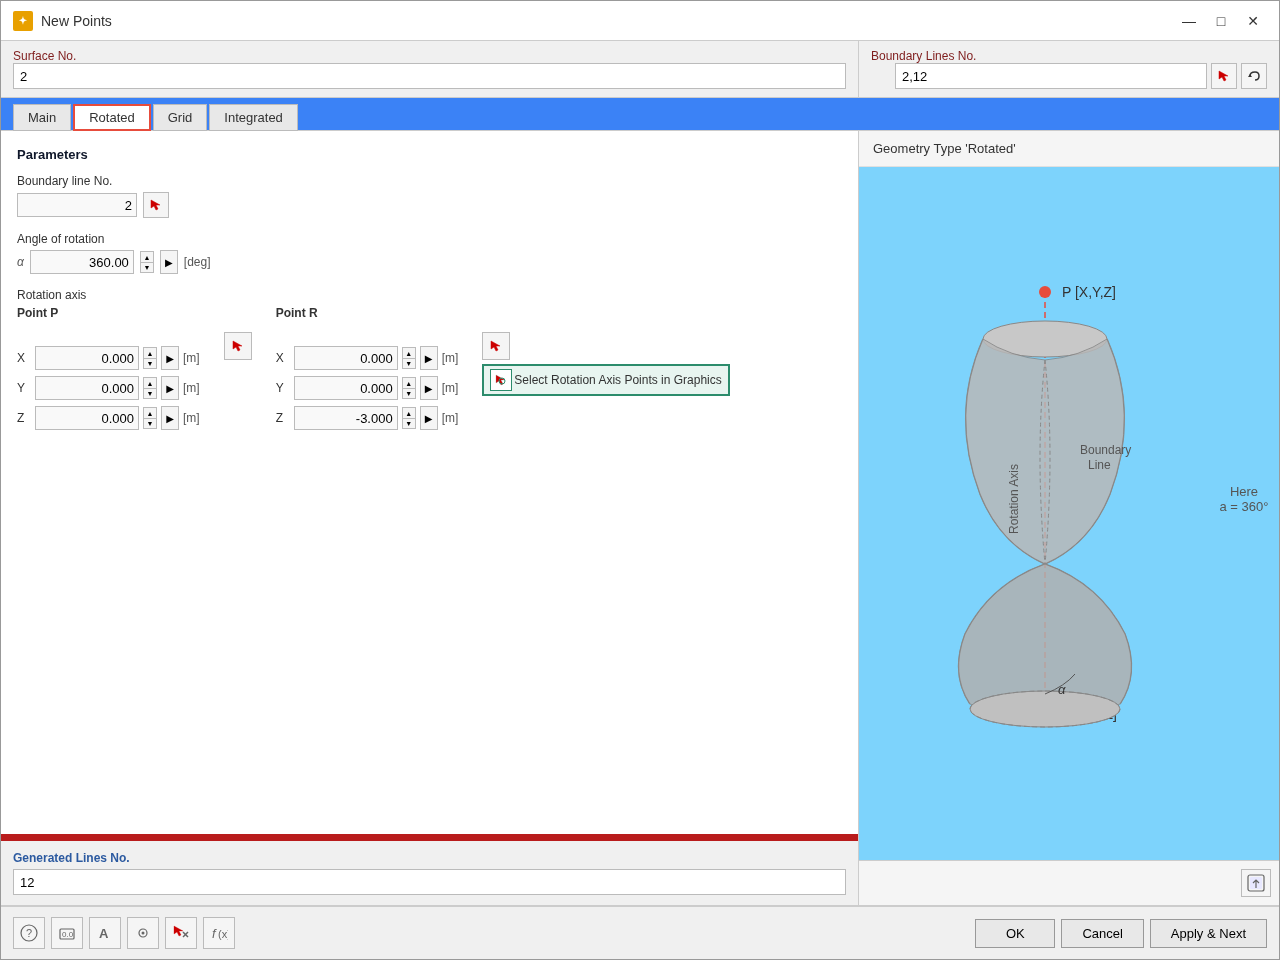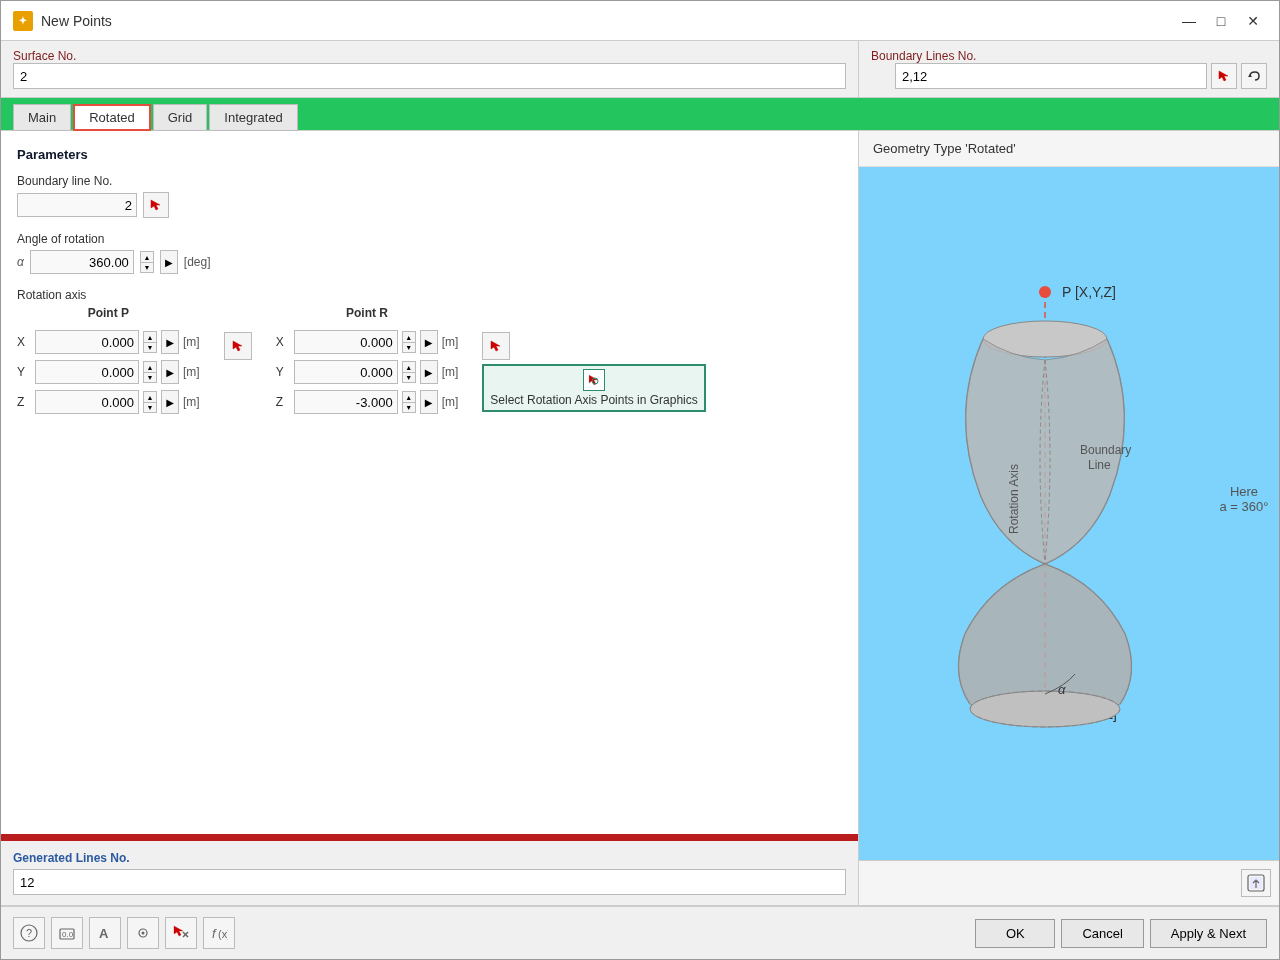--- a/index.html
+++ b/index.html
@@ -21,39 +21,39 @@
     .section-label { font-size: 12px; color: #7f1d1d; }
     .text-input-full { width: 100%; padding: 3px 6px; border: 1px solid #bbb; background: white; font-size: 13px; height: 26px; }
     
     .top-sections { display: flex; border-bottom: 1px solid #ccc; }
     .surface-no-block { flex: 1; padding: 8px 12px; background: #f0f0f0; border-right: 1px solid #ccc; }
     .boundary-lines-block { padding: 8px 12px; background: #f0f0f0; width: 420px; display: flex; flex-direction: column; }
     .boundary-input-row { display: flex; gap: 4px; align-items: center; margin-left: 24px; }
     .boundary-input-row input { flex: 1; padding: 3px 6px; border: 1px solid #bbb; background: white; font-size: 13px; height: 26px; }
     .icon-btn { width: 26px; height: 26px; border: 1px solid #bbb; background: #f5f5f5; cursor: pointer; display: flex; align-items: center; justify-content: center; font-size: 11px; }
 
-    .tabs-section { background: #22c55e; border-bottom: 1px solid #ccc; padding: 6px 12px 0; display: flex; gap: 2px; }
+    .tabs-section { background: #3b82f6; border-bottom: 1px solid #ccc; padding: 6px 12px 0; display: flex; gap: 2px; }
     .tab { padding: 4px 14px; border: 1px solid #bbb; background: #e8e8e8; cursor: pointer; font-size: 13px; color: #333; margin-bottom: -1px; }
     .tab.active { background: white; border-bottom: 1px solid white; color: #333; border: 2px solid #e74c3c; }
 
     .params-section { flex: 1; padding: 16px; background: white; overflow-y: auto; }
     .params-title { font-weight: bold; color: #0f172a; font-size: 13px; margin-bottom: 12px; }
     
     .field-group { margin-bottom: 14px; }
     .field-label { font-size: 12px; color: #333; margin-bottom: 4px; }
     .input-row { display: flex; align-items: center; gap: 6px; }
     .num-input { width: 104px; height: 24px; border: 1px solid #bbb; background: #f9f9f9; text-align: right; padding: 2px 4px; font-size: 13px; }
     .unit-label { font-size: 12px; color: #555; }
     .arrow-btn { width: 18px; height: 24px; border: 1px solid #bbb; background: #f5f5f5; cursor: pointer; font-size: 10px; display: flex; align-items: center; justify-content: center; }
     .select-btn { width: 26px; height: 26px; border: 1px solid #bbb; background: #f5f5f5; cursor: pointer; display: flex; align-items: center; justify-content: center; }
     
     .rotation-axis-section { margin-top: 8px; }
     .points-grid { display: flex; gap: 24px; align-items: flex-start; }
     .point-column { display: flex; flex-direction: column; gap: 6px; }
-    .point-label { font-size: 12px; font-weight: bold; color: #333; margin-bottom: 4px; text-align: center; }
+    .point-label { font-size: 12px; font-weight: bold; color: #333; margin-bottom: 20px; }
     .coord-row { display: flex; align-items: center; gap: 4px; }
     .coord-label { font-size: 12px; width: 14px; color: #333; }
     .select-icon { width: 26px; height: 26px; border: 1px solid #2c8c6c; background: white; display: flex; align-items: center; justify-content: center; cursor: pointer; }
 
     .generated-section { padding: 10px 12px; background: #f0f0f0; border-top: 7px solid #b91c1c; }
     .generated-label { font-size: 12px; font-weight: bold; color: #2c5aa0; margin-bottom: 4px; }
 
     .right-panel-title { padding: 10px 14px; font-size: 13px; color: #333; background: #f5f5f5; border-bottom: 1px solid #e0e0e0; }
     .diagram-area { flex: 1; padding: 10px; display: flex; align-items: center; justify-content: center; background: #7dd3fc; }
     .right-panel-footer { padding: 8px; border-top: 1px solid #ccc; display: flex; justify-content: flex-end; }
@@ -231,21 +231,21 @@
                 <span class="unit-label">[m]</span>
               </div>
             </div>
 
             <div style="display:flex;flex-direction:column;justify-content:flex-start;padding-top:26px;gap:4px;">
               <button class="select-btn" style="width:28px;height:28px;">
                 <svg width="14" height="14" viewBox="0 0 14 14">
                   <path d="M2 2 L2 10 L5 8 L7 12 L9 11 L7 7 L11 7 Z" fill="#c00" stroke="#c00" stroke-width="0.5"></path>
                 </svg>
               </button>
-              <div style="display:flex;align-items:center;gap:2px;border:2px solid #2c8c6c;background:#e8f5f0;padding:3px 6px;cursor:pointer;flex-direction:column;">
+              <div style="display:flex;align-items:center;gap:2px;border:2px solid #2c8c6c;background:#e8f5f0;padding:3px 6px;cursor:pointer;">
                 <button class="select-icon" style="width:22px;height:22px;border:1px solid #2c8c6c;background:white;">
                   <svg width="14" height="14" viewBox="0 0 14 14">
                     <path d="M2 2 L2 10 L5 8 L7 12 L9 11 L7 7 L11 7 Z" fill="#c00" stroke="#888" stroke-width="0.3"></path>
                     <circle cx="8" cy="8" r="3" fill="none" stroke="#2c8c6c" stroke-width="1"></circle>
                   </svg>
                 </button>
                 <span style="font-size:12px;white-space:nowrap;color:#333;">Select Rotation Axis Points in Graphics</span>
               </div>
             </div>
           </div>

